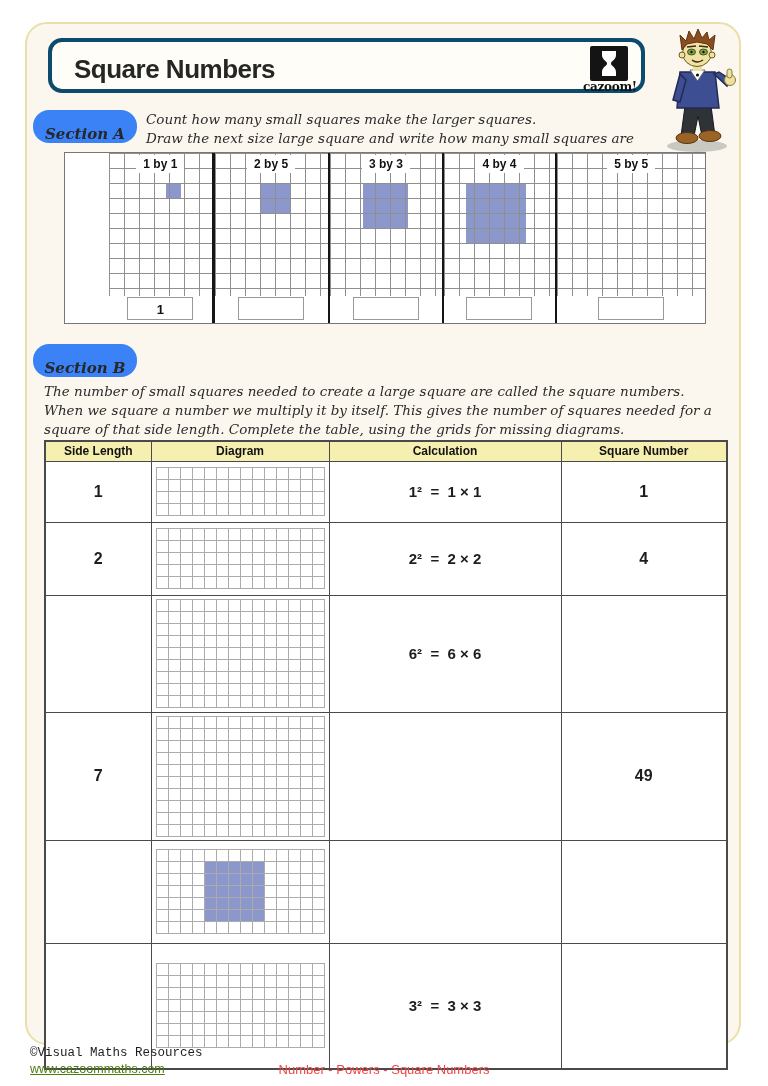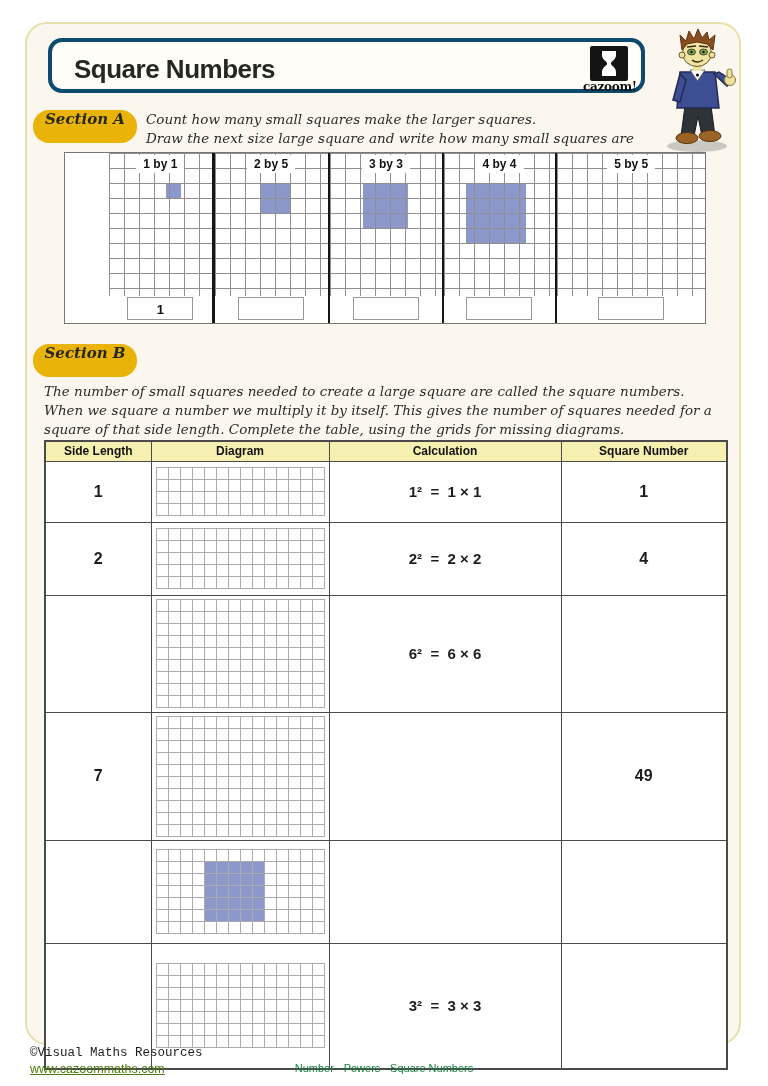--- a/index.html
+++ b/index.html
@@ -16,22 +16,22 @@
     font-weight:bold; color:#262626; letter-spacing:-0.5px; }
 
   .logo { position:absolute; right:6px; top:3px; width:52px; height:50px; text-align:right; }
   .logo svg { display:block; margin:1px auto 0; }
   .logo-text { font-family:"DejaVu Serif", serif; font-weight:bold; font-size:12px;
     color:#111; margin-top:-1px; letter-spacing:-0.3px; }
 
   .mascot { position:absolute; left:651px; top:28px; width:100px; height:128px; z-index:5; }
 
   .section-pill { position:absolute; left:33px; width:104px; height:33px;
-    background:#eab308; border-radius:0 16px 16px 0; border-top-left-radius:16px;
-    border-bottom-left-radius:16px; display:flex; align-items:flex-start; justify-content:center; }
+    background:#3b82f6; border-radius:0 16px 16px 0; border-top-left-radius:16px;
+    border-bottom-left-radius:16px; display:flex; align-items:flex-end; justify-content:center; }
   .section-pill span { font-family:"DejaVu Serif", serif; font-style:italic;
     font-weight:bold; font-size:15px; color:#272727; }
   .pill-a { top:110px; } .pill-b { top:344px; }
 
   .instr { position:absolute; left:146px; top:110px; width:540px;
     font-family:"DejaVu Serif", serif; font-style:italic; font-size:13.5px;
     color:#2b2b2b; line-height:19px; }
 
   .para { position:absolute; left:44px; width:694px; font-family:"DejaVu Serif", serif;
     font-style:italic; font-size:13.5px; color:#2b2b2b; line-height:19px; }
@@ -69,21 +69,21 @@
     background-image:
       repeating-linear-gradient(to right, #ababab 0 1px, transparent 1px 12px),
       repeating-linear-gradient(to bottom, #ababab 0 1px, transparent 1px 12px); }
   .dblue { position:absolute; background:#8c98cb; z-index:0; }
 
   
   .foot-copy { position:absolute; left:30px; top:1046px; font-size:12.5px; color:#1e1e1e;font-family:Liberation Mono, monospace; }
   .foot-link { position:absolute; left:30px; top:1062px; font-size:12.5px;
     color:#4d7c0f; text-decoration:underline; }
   .foot-center { position:absolute; left:0; top:1062px; width:768px; text-align:center;
-    font-size:11px; color:#15803d; }
+    font-size:13px; color:#ef4444; }
   .foot-right { position:absolute; right:24px; top:1103px; font-size:12.5px; color:#8b5cf6; }
 </style>
 </head>
 <body>
 
 <div class="stage">
   <div class="sheet"></div>
 
   <div class="titlebox">
     <h1>Square Numbers</h1>

